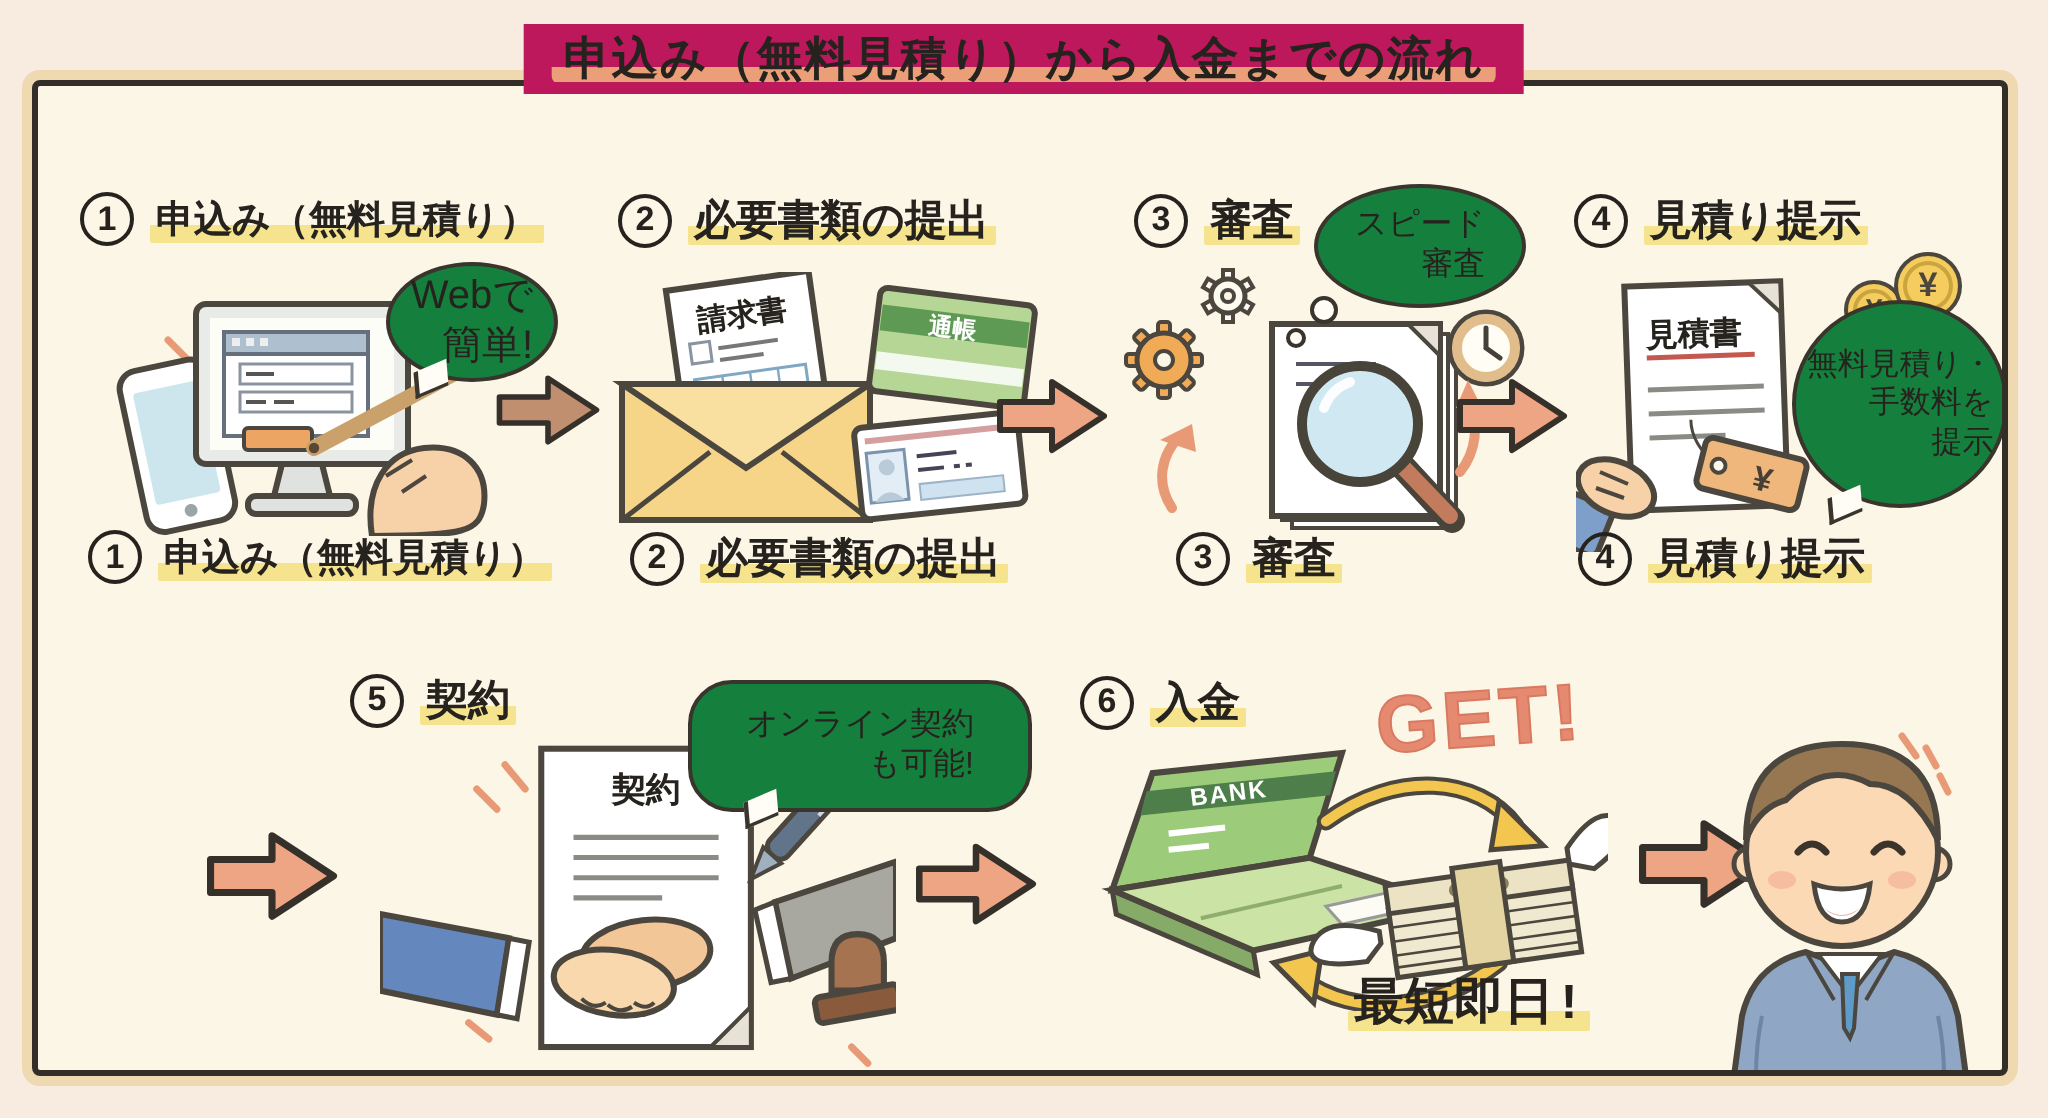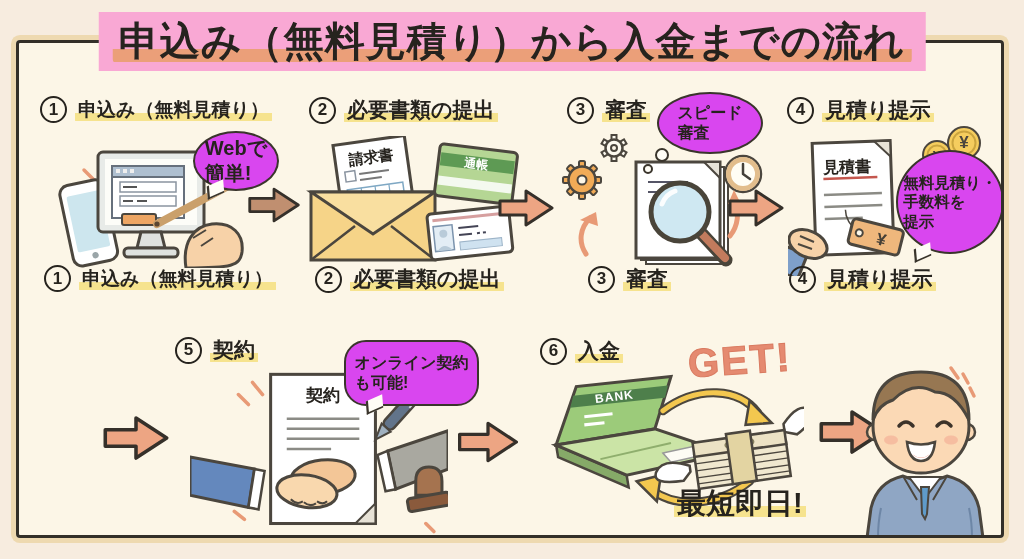--- a/index.html
+++ b/index.html
@@ -4,52 +4,52 @@
 <style>
   html,body{margin:0;padding:0;background:#f7ecdf;font-family:"Liberation Sans","DejaVu Sans",sans-serif;}
   .canvas{position:relative;width:1024px;height:559px;background:#f7ecdf;overflow:hidden;color:#26231e;}
   
   .frame-bg{position:absolute;left:16px;top:40px;width:988px;height:498px;background:#fcf6e7;
             border-radius:4px;box-shadow:0 0 0 5px #eed9b0;z-index:0;}
   .frame-line{position:absolute;left:16px;top:40px;width:988px;height:498px;border:3px solid #332f28;
               border-radius:4px;z-index:3;pointer-events:none;box-sizing:border-box;}
   
   .title{position:absolute;top:12px;left:50%;transform:translateX(-50%);z-index:4;
-         background:#f9a8d4;padding:2px 14px;font-size:40px;font-weight:800;white-space:nowrap;letter-spacing:1px;}
+         background:#be185d;padding:2px 14px;font-size:23px;font-weight:800;white-space:nowrap;letter-spacing:1px;}
   .hl-salmon{background:linear-gradient(transparent 68%, #eb9f79 68%, #eb9f79 97%, transparent 97%);padding:0 6px;border-radius:4px;}
-  .hl-yellow{background:linear-gradient(transparent 60%, #f6e38e 60%, #f6e38e 94%, transparent 94%);padding:0 3px;border-radius:3px;}
+  .hl-yellow{background:linear-gradient(transparent 60%, #f6e38e 60%, #f6e38e 94%, transparent 94%);padding:0 3px;border-radius:3px;font-family:Liberation Mono, monospace;}
   
   .step-label{position:absolute;display:flex;align-items:center;gap:8px;font-weight:800;font-size:21px;z-index:2;white-space:nowrap;}
   .step-label.small{font-size:19px;}
   .num{flex:0 0 auto;width:27px;height:27px;border:2.5px solid #26231e;border-radius:50%;display:flex;
        align-items:center;justify-content:center;font-size:17px;font-weight:800;box-sizing:border-box;background:transparent;}
   
   .art,.arrow{position:absolute;z-index:1;}
   .arrow svg{display:block;width:100%;height:100%;}
   
-  .bubble{position:absolute;background:#d946ef;border:2.5px solid #3a352c;display:flex;align-items:center;
-          justify-content:center;text-align:left;font-weight:700;white-space:pre-line;z-index:2;
+  .bubble{position:absolute;background:#15803d;border:2.5px solid #3a352c;display:flex;align-items:center;
+          justify-content:center;text-align:right;font-weight:400;white-space:pre-line;z-index:2;
           line-height:1.25;box-sizing:border-box;}
   .ellipse{border-radius:50%;}
   .roundrect{border-radius:22px;}
   .tail-bl::before{content:"";position:absolute;width:13px;height:13px;background:#fffdf6;
           border-right:2.5px solid #3a352c;border-bottom:2.5px solid #3a352c;bottom:-8px;left:16%;
           transform:skewX(-24deg) rotate(62deg);}
   .thought::before{content:"";position:absolute;width:10px;height:10px;background:#fffdf6;border:2.5px solid #3a352c;
           border-radius:50%;left:-4px;bottom:-10px;}
   .thought::after{content:"";position:absolute;width:6px;height:6px;background:#fffdf6;border:2.5px solid #3a352c;
           border-radius:50%;left:-16px;bottom:-22px;}
   
   .coin{position:absolute;border-radius:50%;background:#f5cd5e;border:2.5px solid #4b463e;z-index:2;
         box-shadow:inset 0 0 0 2.5px #f5cd5e, inset 0 0 0 4.5px #caa43e;display:flex;align-items:center;
         justify-content:center;font-weight:800;color:#4b463e;box-sizing:border-box;}
   
   .get{position:absolute;z-index:2;font-size:40px;font-weight:800;color:#e58a70;letter-spacing:2px;
        transform:rotate(-4deg);-webkit-text-stroke:1px #d97a60;}
-  .note{position:absolute;z-index:2;font-size:29px;font-weight:800;}
+  .note{position:absolute;z-index:2;font-size:25px;font-weight:800;}
 </style>
 </head>
 <body>
 
 <div class="canvas">
   <div class="frame-bg"></div>
 
   <div class="title">
     <span class="hl-salmon">申込み（無料見積り）から入金までの流れ</span>
   </div>
@@ -279,21 +279,21 @@
       <polygon points="64,96 74,98 68,136 58,134" fill="#ffffff" stroke="#4b463e" stroke-width="2.5"></polygon>
       <ellipse cx="132" cy="104" rx="32" ry="17" fill="#f3c697" stroke="#4b463e" stroke-width="3" transform="rotate(-6 132 104)"></ellipse>
       <ellipse cx="116" cy="118" rx="30" ry="16" fill="#f9d8ae" stroke="#4b463e" stroke-width="3" transform="rotate(8 116 118)"></ellipse>
       <path d="M100,126 q6,6 12,2 M113,129 q6,5 12,1 M126,128 q6,4 10,0" stroke="#4b463e" stroke-width="2" fill="none"></path>
     </g>
     <g>
       <path d="M224,108 q0,-14 13,-14 q13,0 13,14 l0,14 l-26,0 Z" fill="#a5734f" stroke="#4b463e" stroke-width="3"></path>
       <rect x="216" y="122" width="42" height="13" rx="3" fill="#8a5a3c" stroke="#4b463e" stroke-width="3" transform="rotate(-10 237 128)"></rect>
     </g>
   </svg>
-  <div class="bubble roundrect tail-bl" style="left:344px;top:340px;width:135px;height:66px;font-size:16px;">オンライン契約
+  <div class="bubble roundrect tail-bl" style="left:344px;top:340px;width:172px;height:66px;font-size:16px;">オンライン契約
 も可能!</div>
 
   <div class="arrow" style="left:448px;top:418px;width:80px;height:48px;">
     <svg viewBox="0 0 60 44">
         <path d="M4,15 H30 V5 L56,22 L30,39 V29 H4 Z" stroke="#35302a" stroke-width="3" stroke-linejoin="round" fill="#eda583"></path>
       </svg>
   </div>
 
   <div class="step-label" style="left:540px;top:337px;">
     <span class="num">6</span>

